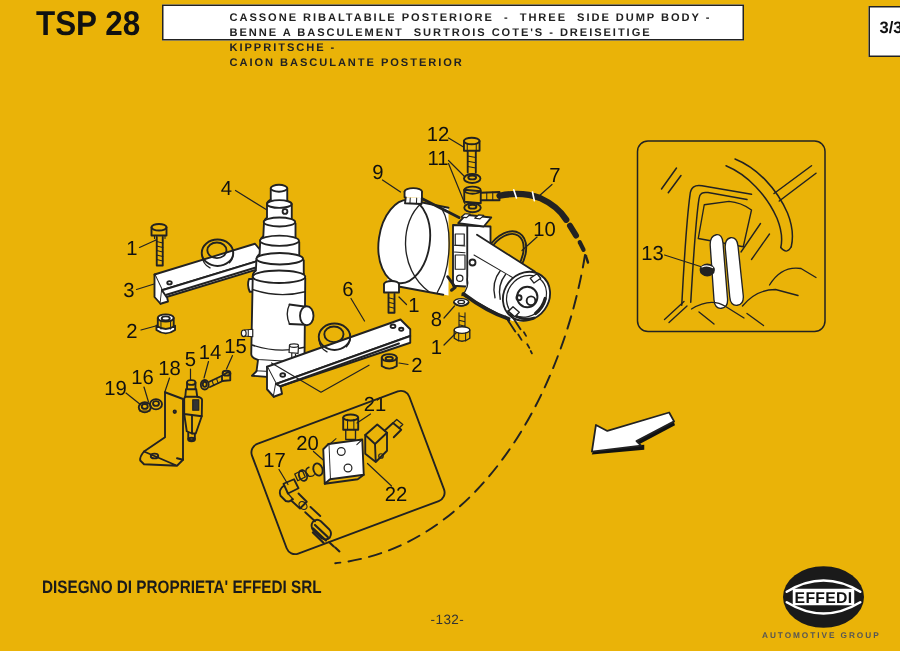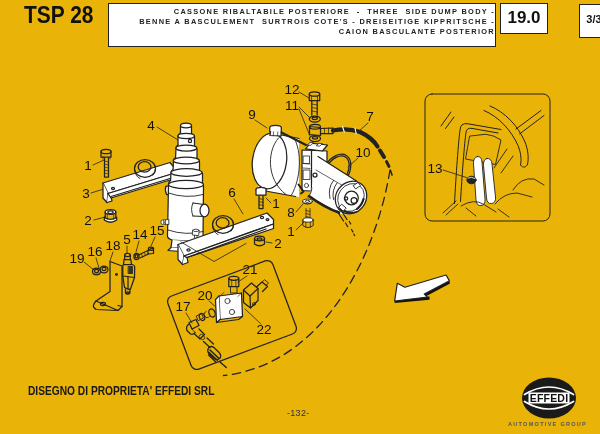--- a/index.html
+++ b/index.html
@@ -1,36 +1,35 @@
 <!DOCTYPE html>
 <html><head>
 <meta charset="utf-8">
 <style>
 html,body{margin:0;padding:0;background:#fff;}
 #page{position:relative;width:600px;height:434px;background:#eab308;overflow:hidden;
   font-family:"Liberation Sans",sans-serif;}
 .hb{position:absolute;border:1px solid #222;background:#fff;box-sizing:border-box;}
 #tsp{position:absolute;left:24px;top:2px;font-size:23px;font-weight:bold;color:#111;
   transform:scaleX(0.91);transform-origin:0 0;white-space:nowrap;}
-#hbox{left:108px;top:3px;width:388px;height:44px;text-align:right;
-  font-size:7.4px;font-weight:bold;letter-spacing:1.3px;color:#222;line-height:1.36;padding-top:3px;}
+#hbox{left:108px;top:3px;width:388px;height:24px;text-align:left;
+  font-size:7.4px;font-weight:bold;letter-spacing:1.3px;color:#222;line-height:1.36;padding-top:3px;padding-left:44px;}
 #n190{left:500px;top:3px;width:48px;height:31px;text-align:center;font-size:17px;font-weight:bold;color:#111;line-height:27px;}
 #n33{left:552px;top:4px;width:30px;height:34px;text-align:center;font-size:11px;font-weight:bold;color:#111;line-height:28px;margin-left:27px;}
 #disegno{position:absolute;left:28px;top:384px;font-size:12px;font-weight:bold;color:#1a1a1a;
   transform:scaleX(0.85);transform-origin:0 0;white-space:nowrap;}
 #pnum{position:absolute;left:287px;top:408px;font-size:9px;color:#333;letter-spacing:0.3px;}
 #agroup{position:absolute;left:508px;top:420.5px;font-size:5.5px;color:#555;letter-spacing:1.3px;font-weight:bold;}
 svg{position:absolute;left:0;top:0;}
 </style>
 </head>
 <body>
 <div id="page">
   <div id="tsp">TSP 28</div>
   <div class="hb" id="hbox">CASSONE RIBALTABILE POSTERIORE&nbsp; -&nbsp; THREE&nbsp; SIDE DUMP BODY -<br>BENNE A BASCULEMENT&nbsp; SURTROIS COTE'S - DREISEITIGE KIPPRITSCHE -<br>CAION BASCULANTE POSTERIOR</div>
-  <div class="hb" id="n190">19.0</div>
   <div class="hb" id="n33">3/3</div>
   <div id="disegno">DISEGNO DI PROPRIETA' EFFEDI SRL</div>
   <div id="pnum">-132-</div>
   <div id="agroup">AUTOMOTIVE GROUP</div>
 
   <svg width="600" height="434" viewBox="0 0 600 434">
     <g fill="none" stroke="#222" stroke-width="1.25" stroke-linecap="round" stroke-linejoin="round">
 
       <g font-family="Liberation Sans, sans-serif" font-size="13.5" fill="#111" stroke="none" text-anchor="middle">
         <text x="88" y="170">1</text>

